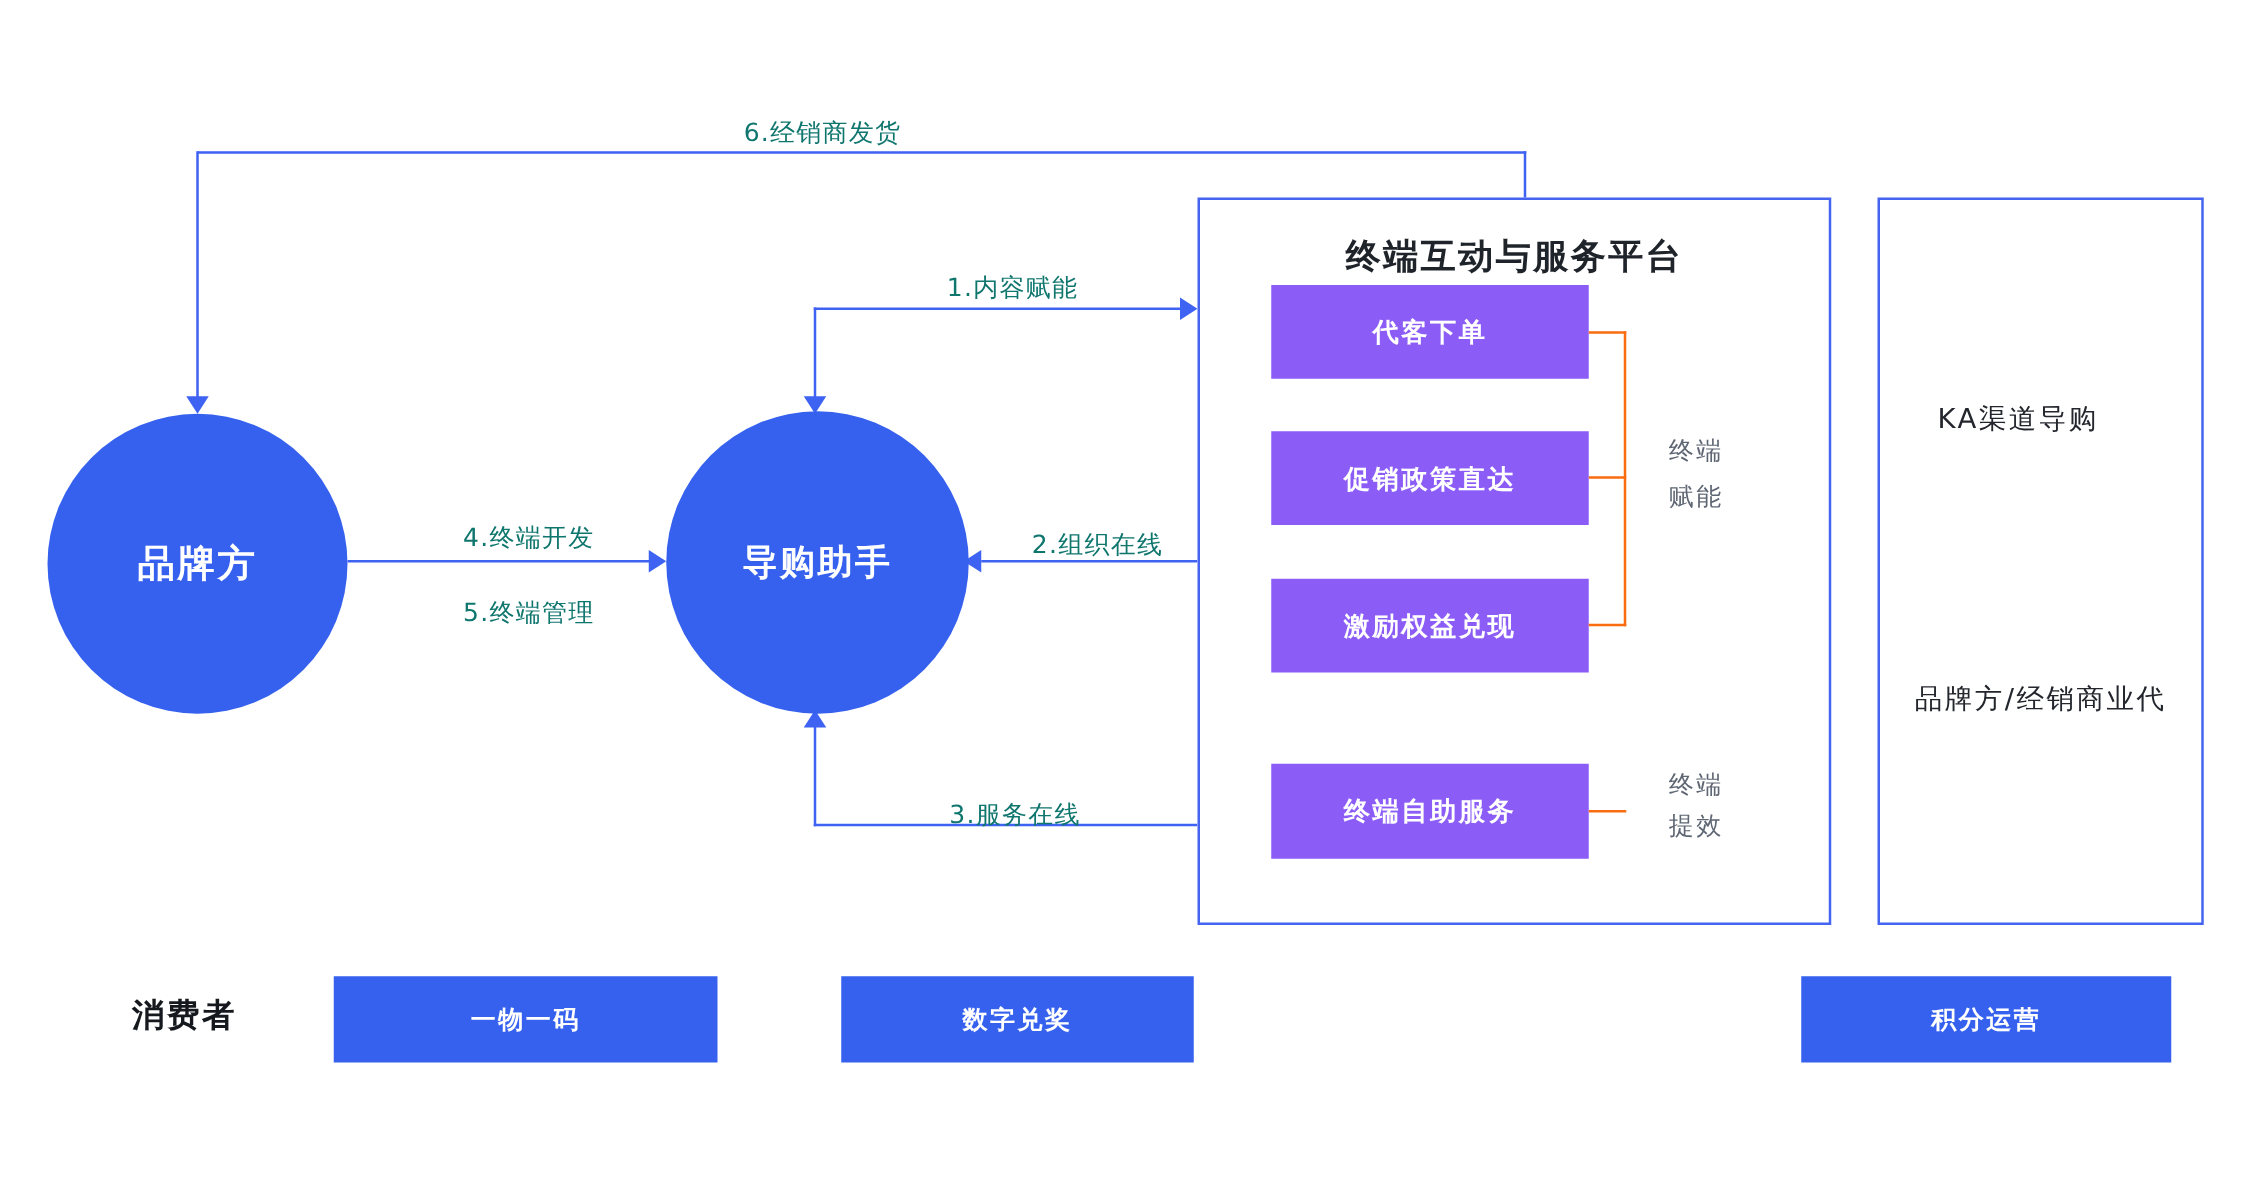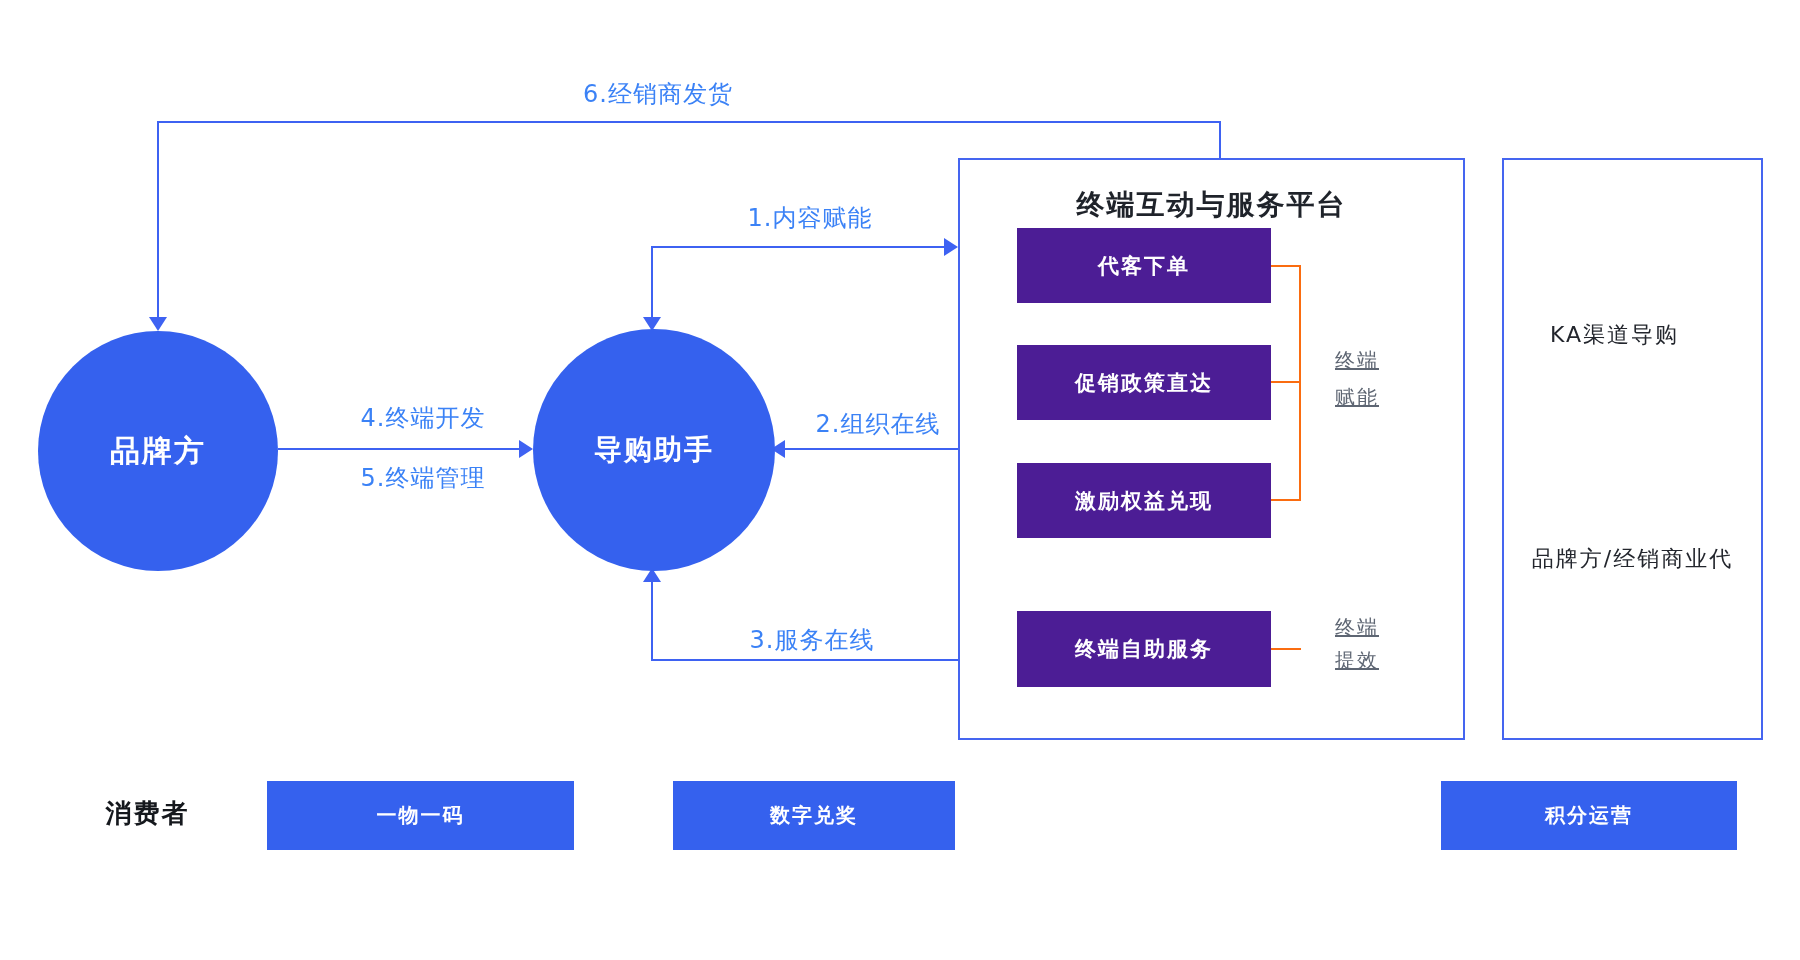--- a/index.html
+++ b/index.html
@@ -13,41 +13,41 @@
   .vline{width:2px;}
   .oline{background:#FA6C10;}
   .arr{position:absolute;width:0;height:0;}
   .arr-down{border-left:9px solid transparent;border-right:9px solid transparent;border-top:14px solid #3E62F2;}
   .arr-up{border-left:9px solid transparent;border-right:9px solid transparent;border-bottom:14px solid #3E62F2;}
   .arr-right{border-top:9px solid transparent;border-bottom:9px solid transparent;border-left:14px solid #3E62F2;}
   .arr-left{border-top:9px solid transparent;border-bottom:9px solid transparent;border-right:14px solid #3E62F2;}
   
   .elabel{
     position:absolute;transform:translate(-50%,-50%);
-    font-size:24px;color:#3b82f6;white-space:nowrap;letter-spacing:1px;
+    font-size:20px;color:#0f766e;white-space:nowrap;letter-spacing:1px;margin-top:12px;
   }
   .bracket-label{
     position:absolute;font-size:20px;color:#5E6673;letter-spacing:2px;
   }
-  .bracket-label span{display:block;text-decoration:underline;}
+  .bracket-label span{display:block;}
   
   .circle{
     position:absolute;border-radius:50%;background:#3561EE;
     display:flex;align-items:center;justify-content:center;
     color:#ffffff;font-weight:700;letter-spacing:2px;
   }
   .panel{
     position:absolute;background:#ffffff;border:2px solid #4565F0;box-sizing:border-box;
   }
   .panel-title{
     position:absolute;left:0;width:100%;text-align:center;
     font-size:28px;font-weight:700;color:#1F232A;letter-spacing:2px;
   }
   .module{
-    position:absolute;background:#4c1d95;color:#ffffff;
+    position:absolute;background:#8b5cf6;color:#ffffff;
     display:flex;align-items:center;justify-content:center;
     font-size:21px;font-weight:600;letter-spacing:2px;
   }
   .ka-label{
     position:absolute;left:0;width:100%;text-align:center;
     font-size:22px;color:#23262D;letter-spacing:2px;white-space:nowrap;
   }
   .consumer-heading{
     position:absolute;text-align:center;font-size:26px;font-weight:700;color:#15181D;
     line-height:40px;letter-spacing:2px;

